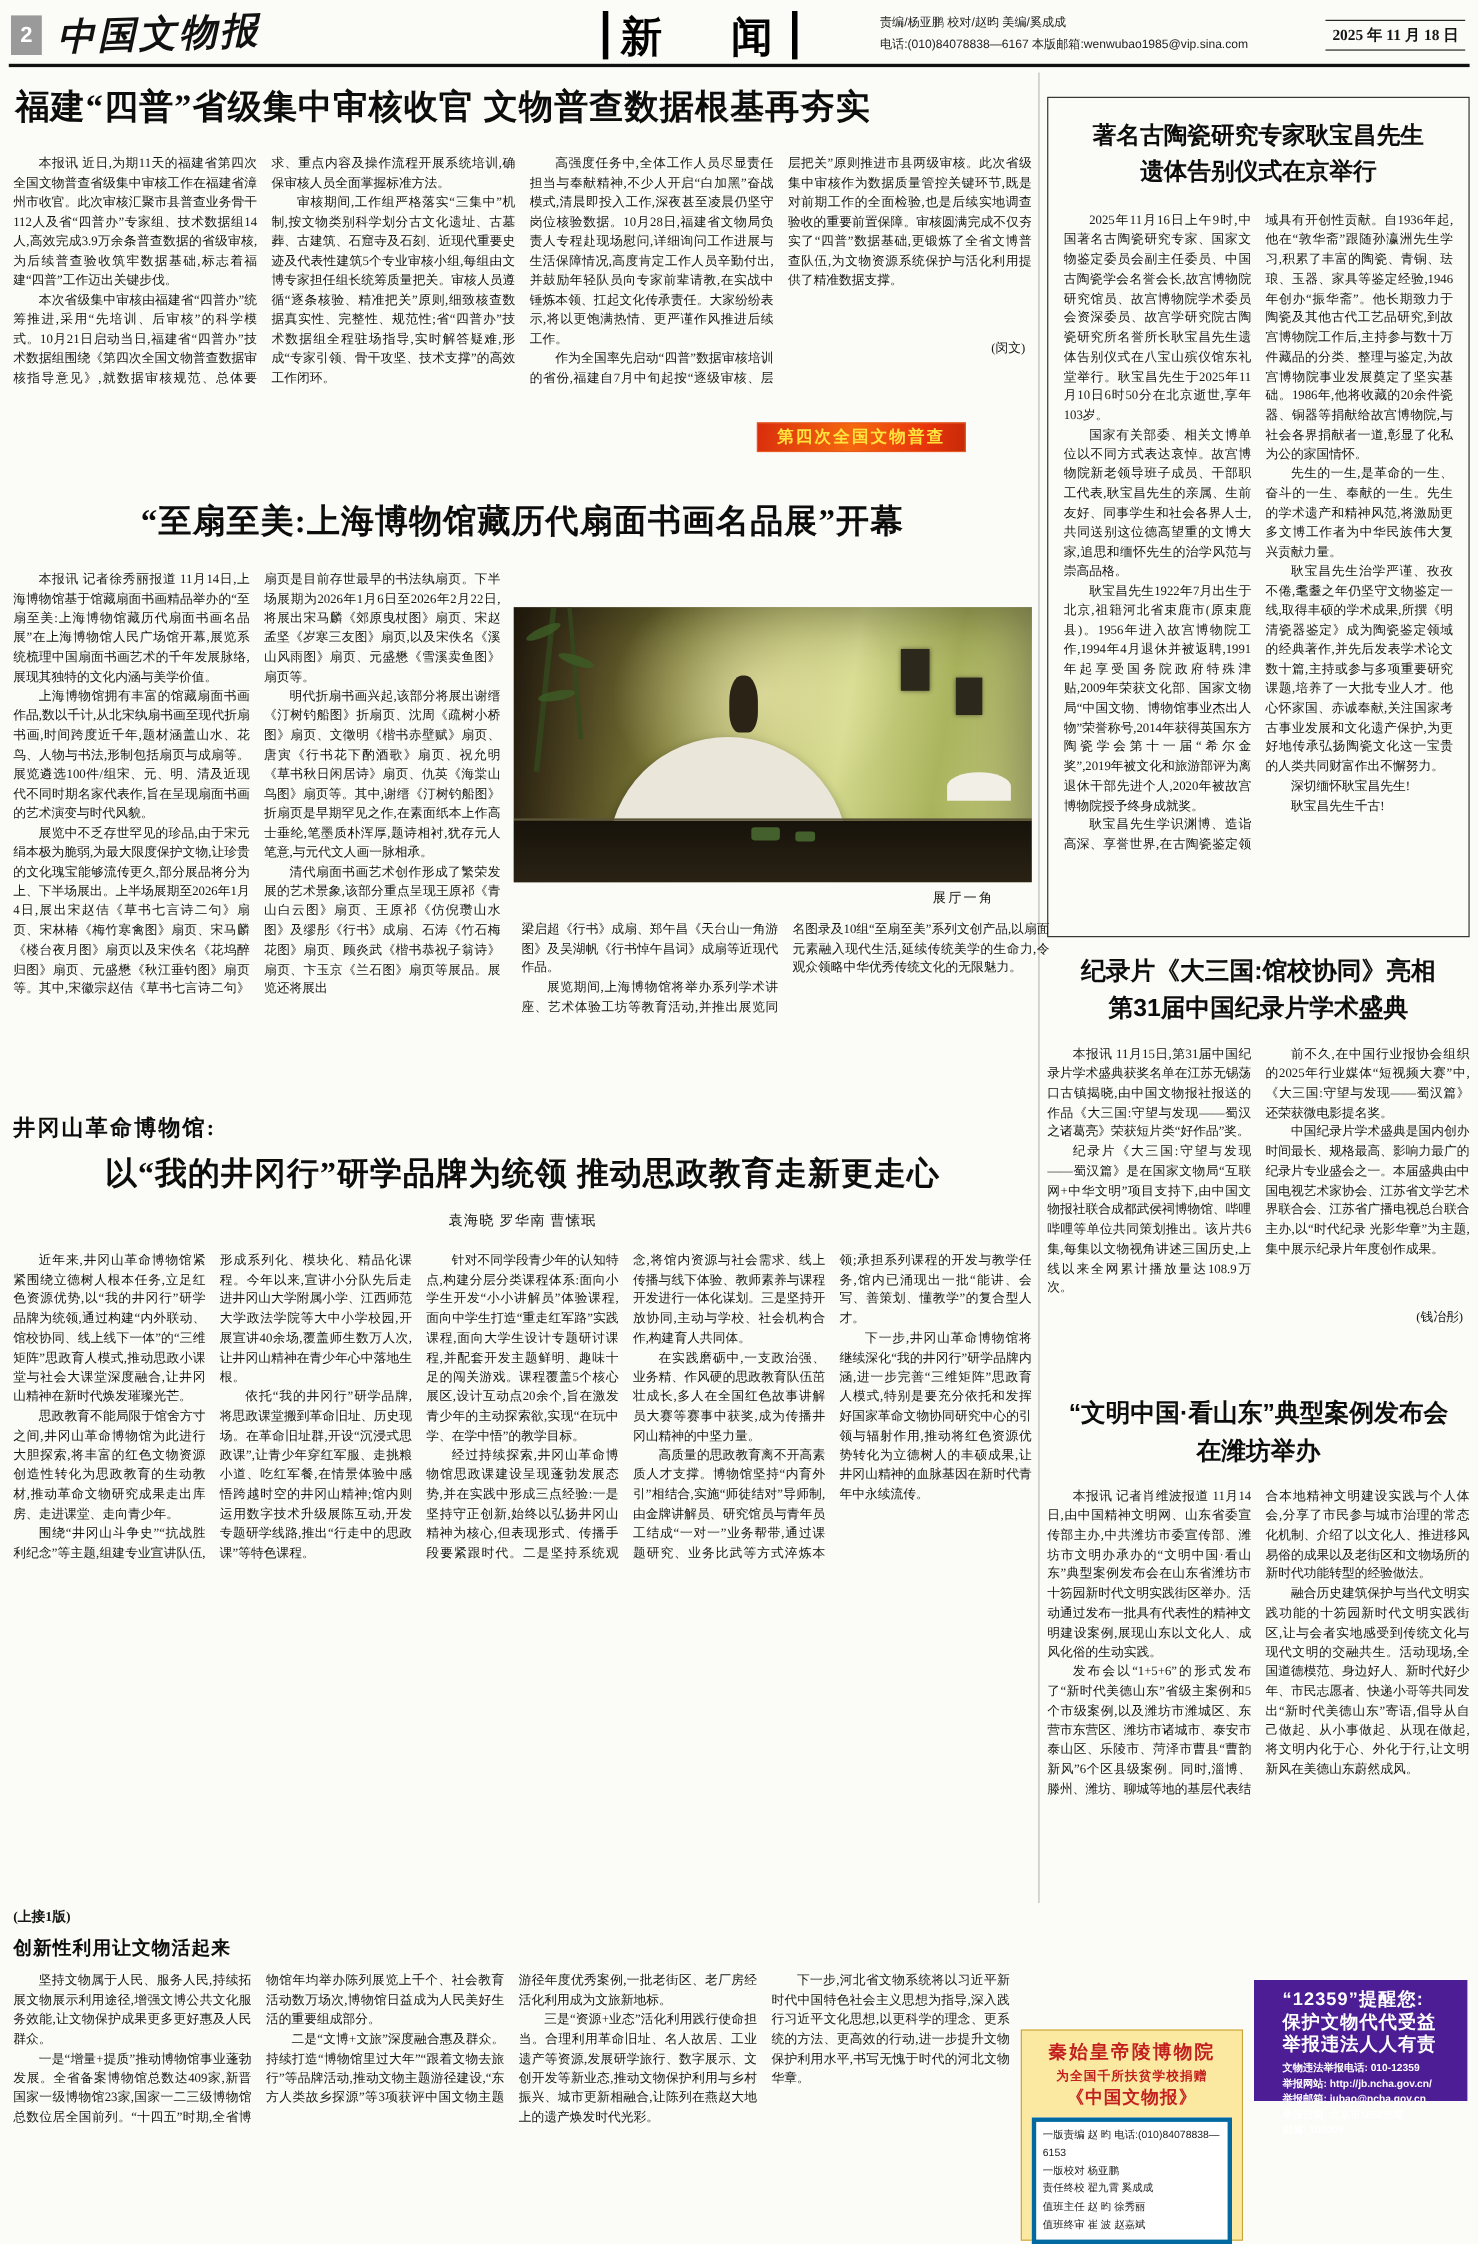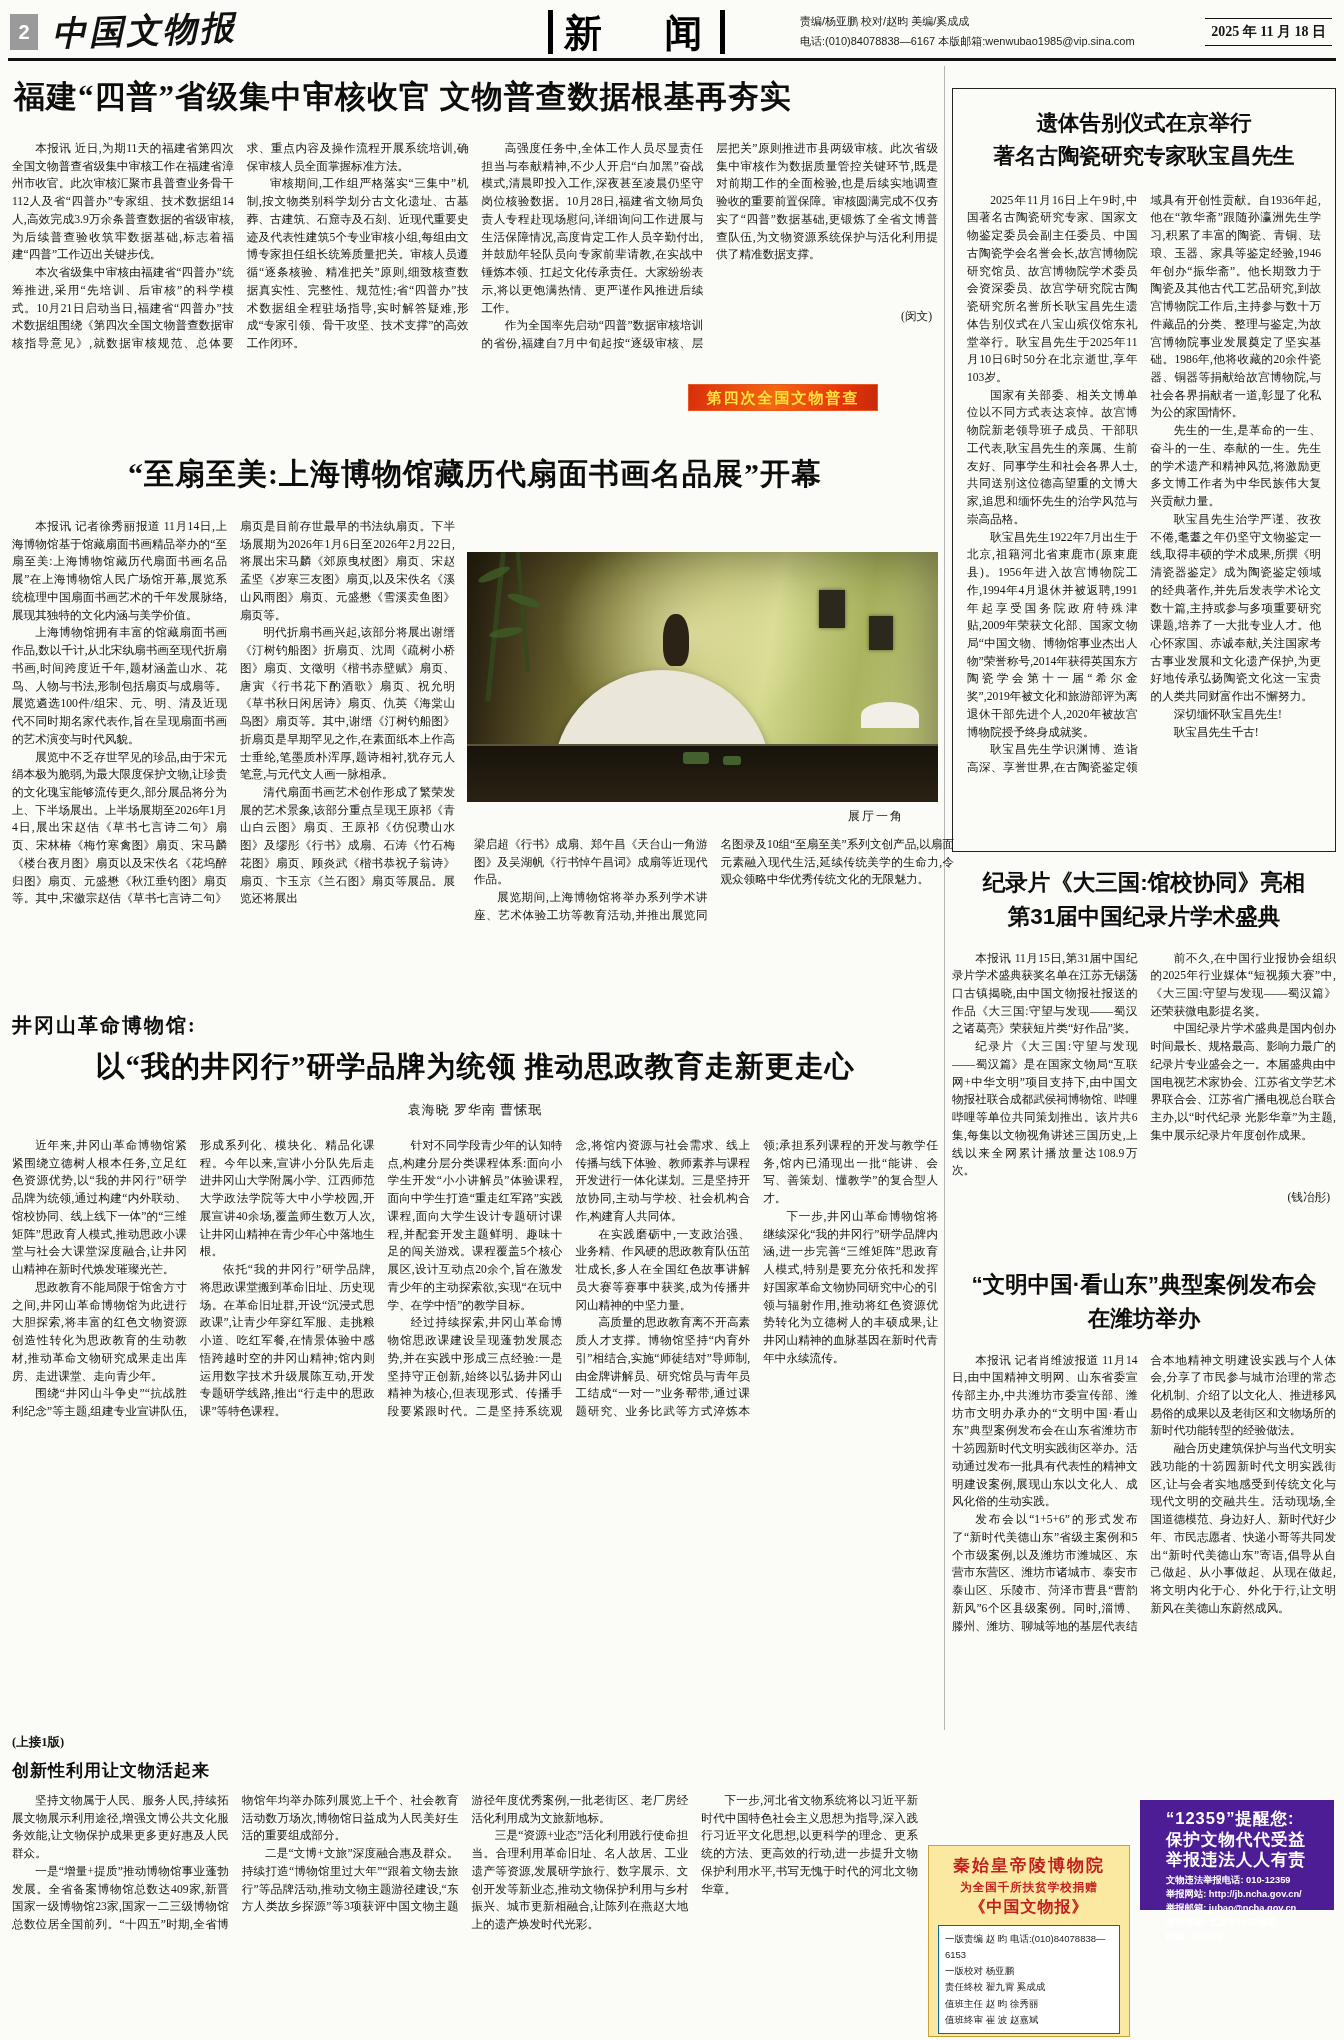--- a/index.html
+++ b/index.html
@@ -80,21 +80,21 @@
   .cont-label{font:700 12.5px "Liberation Serif",serif;}
   .cont-subhead{font-size:17px;margin:8px 0 10px 0;letter-spacing:1px;}
   .cont-body{column-count:4;height:238px;}
   
   #ad-poster{position:absolute;left:928px;top:1845px;width:202px;height:192px;background:#fbe9a2;
       border:1px solid #c9a338;box-sizing:border-box;text-align:center;padding-top:8px;
       font-family:"Liberation Sans",sans-serif;}
   .adp-org{font-size:17px;font-weight:900;color:#c41f1f;letter-spacing:2px;}
   .adp-l2{font-size:11.5px;font-weight:700;color:#c41f1f;margin-top:3px;letter-spacing:1px;}
   .adp-l3{font-size:16px;font-weight:900;color:#c41f1f;margin-top:2px;letter-spacing:1px;}
-  .adp-credits{background:#fff;border:1px solid #0369a1;width:182px;margin:7px auto 0 auto;
+  .adp-credits{background:#fff;border:4px solid #0369a1;width:182px;margin:7px auto 0 auto;
       text-align:left;font-size:9.5px;line-height:1.7;padding:5px 6px;box-sizing:border-box;color:#222;}
   #ad-12359{position:absolute;left:1140px;top:1800px;width:194px;height:110px;background:#4c1d95;
       color:#fff;box-sizing:border-box;padding:8px 26px;font-family:"Liberation Sans",sans-serif;}
   .adb-t{font-size:16.5px;font-weight:900;line-height:1.25;letter-spacing:1px;}
   .adb-d{font-size:9.3px;font-weight:700;line-height:1.5;margin-top:4px;}
 </style>
 </head>
 <body>
 
 <div id="header">
@@ -120,22 +120,22 @@
       <p>审核期间,工作组严格落实“三集中”机制,按文物类别科学划分古文化遗址、古墓葬、古建筑、石窟寺及石刻、近现代重要史迹及代表性建筑5个专业审核小组,每组由文博专家担任组长统筹质量把关。审核人员遵循“逐条核验、精准把关”原则,细致核查数据真实性、完整性、规范性;省“四普办”技术数据组全程驻场指导,实时解答疑难,形成“专家引领、骨干攻坚、技术支撑”的高效工作闭环。</p>
       <p>高强度任务中,全体工作人员尽显责任担当与奉献精神,不少人开启“白加黑”奋战模式,清晨即投入工作,深夜甚至凌晨仍坚守岗位核验数据。10月28日,福建省文物局负责人专程赴现场慰问,详细询问工作进展与生活保障情况,高度肯定工作人员辛勤付出,并鼓励年轻队员向专家前辈请教,在实战中锤炼本领、扛起文化传承责任。大家纷纷表示,将以更饱满热情、更严谨作风推进后续工作。</p>
       <p>作为全国率先启动“四普”数据审核培训的省份,福建自7月中旬起按“逐级审核、层层把关”原则推进市县两级审核。此次省级集中审核作为数据质量管控关键环节,既是对前期工作的全面检验,也是后续实地调查验收的重要前置保障。审核圆满完成不仅夯实了“四普”数据基础,更锻炼了全省文博普查队伍,为文物资源系统保护与活化利用提供了精准数据支撑。</p>
       <p class="sig">(闵文)</p>
     </div>
   <div class="census-badge">第四次全国文物普查</div>
 </div>
 
 <div id="gbx">
   <div class="gbx-headline sans-head">
+    <div>著名古陶瓷研究专家耿宝昌先生</div>
     <div>遗体告别仪式在京举行</div>
-    <div>著名古陶瓷研究专家耿宝昌先生</div>
   </div>
   <div class="gbx-body cols">
       <p>2025年11月16日上午9时,中国著名古陶瓷研究专家、国家文物鉴定委员会副主任委员、中国古陶瓷学会名誉会长,故宫博物院研究馆员、故宫博物院学术委员会资深委员、故宫学研究院古陶瓷研究所名誉所长耿宝昌先生遗体告别仪式在八宝山殡仪馆东礼堂举行。耿宝昌先生于2025年11月10日6时50分在北京逝世,享年103岁。</p>
       <p>国家有关部委、相关文博单位以不同方式表达哀悼。故宫博物院新老领导班子成员、干部职工代表,耿宝昌先生的亲属、生前友好、同事学生和社会各界人士,共同送别这位德高望重的文博大家,追思和缅怀先生的治学风范与崇高品格。</p>
       <p>耿宝昌先生1922年7月出生于北京,祖籍河北省束鹿市(原束鹿县)。1956年进入故宫博物院工作,1994年4月退休并被返聘,1991年起享受国务院政府特殊津贴,2009年荣获文化部、国家文物局“中国文物、博物馆事业杰出人物”荣誉称号,2014年获得英国东方陶瓷学会第十一届“希尔金奖”,2019年被文化和旅游部评为离退休干部先进个人,2020年被故宫博物院授予终身成就奖。</p>
       <p>耿宝昌先生学识渊博、造诣高深、享誉世界,在古陶瓷鉴定领域具有开创性贡献。自1936年起,他在“敦华斋”跟随孙瀛洲先生学习,积累了丰富的陶瓷、青铜、珐琅、玉器、家具等鉴定经验,1946年创办“振华斋”。他长期致力于陶瓷及其他古代工艺品研究,到故宫博物院工作后,主持参与数十万件藏品的分类、整理与鉴定,为故宫博物院事业发展奠定了坚实基础。1986年,他将收藏的20余件瓷器、铜器等捐献给故宫博物院,与社会各界捐献者一道,彰显了化私为公的家国情怀。</p>
       <p>先生的一生,是革命的一生、奋斗的一生、奉献的一生。先生的学术遗产和精神风范,将激励更多文博工作者为中华民族伟大复兴贡献力量。</p>
       <p>耿宝昌先生治学严谨、孜孜不倦,耄耋之年仍坚守文物鉴定一线,取得丰硕的学术成果,所撰《明清瓷器鉴定》成为陶瓷鉴定领域的经典著作,并先后发表学术论文数十篇,主持或参与多项重要研究课题,培养了一大批专业人才。他心怀家国、赤诚奉献,关注国家考古事业发展和文化遗产保护,为更好地传承弘扬陶瓷文化这一宝贵的人类共同财富作出不懈努力。</p>
       <p>深切缅怀耿宝昌先生!</p>
       <p>耿宝昌先生千古!</p>

